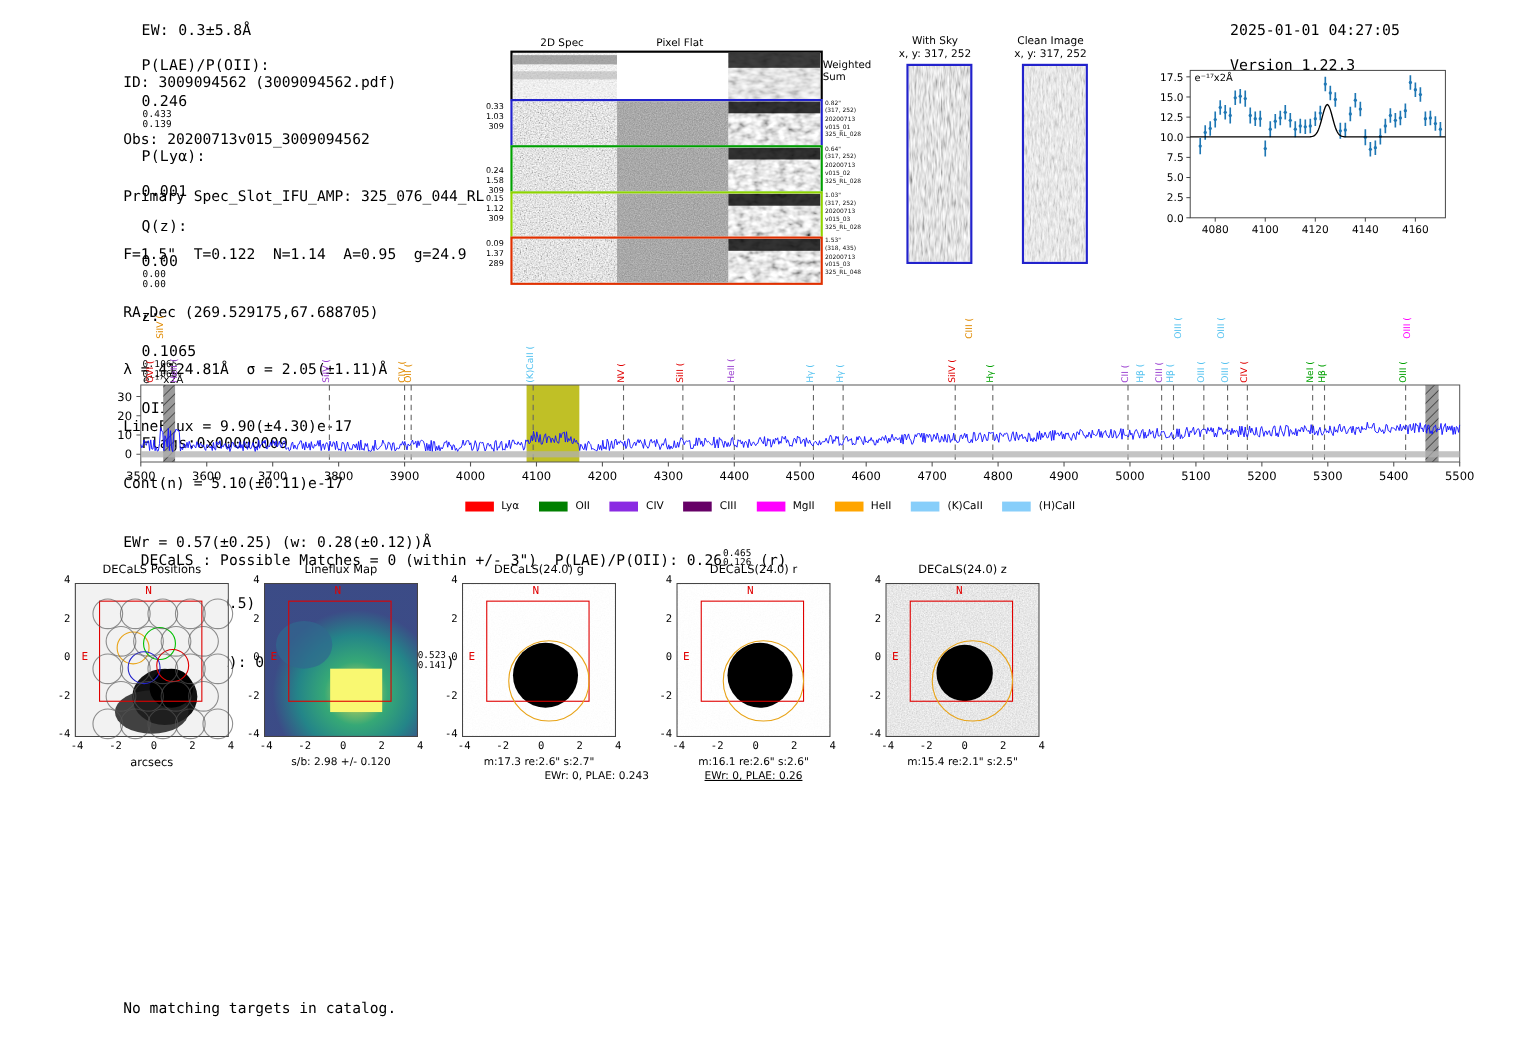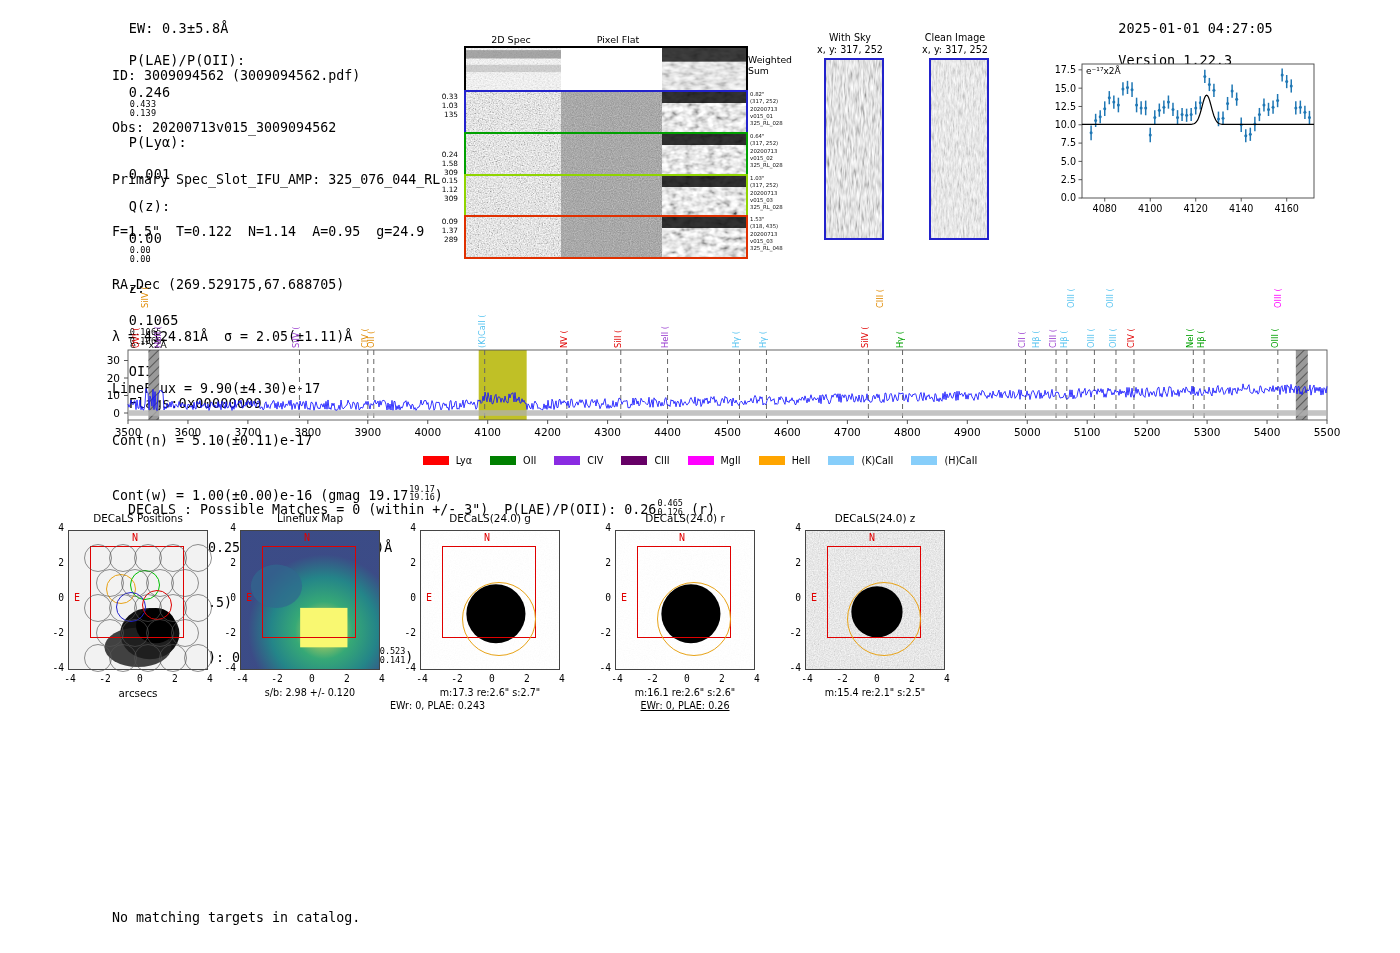--- a/index.html
+++ b/index.html
@@ -80,21 +80,20 @@
 
 <div class="abs mono" id="info-block">
   <div class="row">ID: 3009094562 (3009094562.pdf)</div>
   <div class="row">Obs: 20200713v015_3009094562</div>
   <div class="row">Primary Spec_Slot_IFU_AMP: 325_076_044_RL</div>
   <div class="row">F=1.5"  T=0.122  N=1.14  A=0.95  g=24.9</div>
   <div class="row">RA,Dec (269.529175,67.688705)</div>
   <div class="row">λ = 4124.81Å  σ = 2.05(±1.11)Å</div>
   <div class="row">LineFlux = 9.90(±4.30)e-17</div>
   <div class="row">Cont(n) = 5.10(±0.11)e-17</div>
-  <div class="row"><span>Cont(w) = 1.00(±0.00)e-16 (gmag 19.17</span><span class="frac"><span>19.17</span><br><span>19.16</span></span><span>)</span></div>
   <div class="row">EWr = 0.57(±0.25) (w: 0.28(±0.12))Å</div>
   <div class="row"><span>S/N = 4.9(±0.5)   χ</span><sup class="sm">2</sup><span> = 2.2(±0.2)</span></div>
   <div class="row"><span>P(LAE)/P(OII): 0.293</span><span class="frac"><span>0.556</span><br><span>0.17</span></span><span> (w: 0.239</span><span class="frac"><span>0.523</span><br><span>0.141</span></span><span>)</span></div>
 </div>
 
 <div class="abs sans" style="left:466px;top:34px;width:90px;">
   <div class="panel-title">2D Spec</div>
   </div>
 <div class="abs sans" style="left:573px;top:34px;width:90px;">
   <div class="panel-title">Pixel Flat</div>
@@ -185,21 +184,21 @@
                 <feFuncB type="linear" slope="2.2" intercept="-0.5"></feFuncB>
               </feComponentTransfer>
             </filter>
           </defs>
       <rect width="100" height="40" filter="url(#fc0)"></rect>
       <rect y="0" width="100" height="11" fill="#000" opacity="0.8"></rect>
         </svg></div>
     </div>
     <div class="fibnums sans" style="left: 430px; top: 92px; width: 28px; white-space: pre;">0.33
 1.03
-135</div>
+309</div>
     <div class="fibmeta sans" style="left: 750px; top: 91px; white-space: pre;">0.82"
 (317, 252)
 20200713
 v015_01
 325_RL_028</div>
     <div class="abs specbox" style="left:464px;top:132px;width:280px;height:40px;border:2px solid #00a000;">
       <div class="seg" style="left:0;width:34%;"><svg class="noise" viewBox="0 0 100 40" preserveAspectRatio="none">
       <defs>
             <filter id="fa1">
               <feTurbulence type="fractalNoise" baseFrequency="0.7 0.8" numOctaves="3" seed="10"></feTurbulence>
@@ -751,21 +750,21 @@
     <div class="abs axlbl" style="left:398px;top:662px;width:18px;text-align:right;">-4</div>
     <div class="abs axlbl" style="left:447px;top:673px;width:20px;text-align:center;">-2</div>
     <div class="abs axlbl" style="left:398px;top:627px;width:18px;text-align:right;">-2</div>
     <div class="abs axlbl" style="left:482px;top:673px;width:20px;text-align:center;">0</div>
     <div class="abs axlbl" style="left:398px;top:592px;width:18px;text-align:right;">0</div>
     <div class="abs axlbl" style="left:517px;top:673px;width:20px;text-align:center;">2</div>
     <div class="abs axlbl" style="left:398px;top:557px;width:18px;text-align:right;">2</div>
     <div class="abs axlbl" style="left:552px;top:673px;width:20px;text-align:center;">4</div>
     <div class="abs axlbl" style="left:398px;top:522px;width:18px;text-align:right;">4</div>
     <div class="abs sans" style="left:390px;top:687px;width:200px;text-align:center;font-size:9.6px;">m:17.3  re:2.6"  s:2.7"</div>
-    <div class="abs sans" style="left:390px;top:700px;width:200px;text-align:left;font-size:9.6px;">EWr: 0, PLAE: 0.243</div>
+    <div class="abs sans" style="left:390px;top:700px;width:200px;text-align:right;font-size:9.6px;">EWr: 0, PLAE: 0.243</div>
     <div class="abs sans" style="left:595px;top:512px;width:180px;text-align:center;font-size:10.4px;">DECaLS(24.0) r</div>
     <div class="abs bp-frame" style="left:615px;top:530px;width:140px;height:140px;"><svg width="100%" height="100%" viewBox="0 0 140 140">
         <defs>
           <filter id="dn3">
             <feTurbulence type="fractalNoise" baseFrequency="0.8" numOctaves="2" seed="3"></feTurbulence>
           <feColorMatrix type="saturate" values="0"></feColorMatrix>
           <feComponentTransfer>
               <feFuncR type="linear" slope="0.2" intercept="0.88"></feFuncR>
           <feFuncG type="linear" slope="0.2" intercept="0.88"></feFuncG>
           <feFuncB type="linear" slope="0.2" intercept="0.88"></feFuncB>

